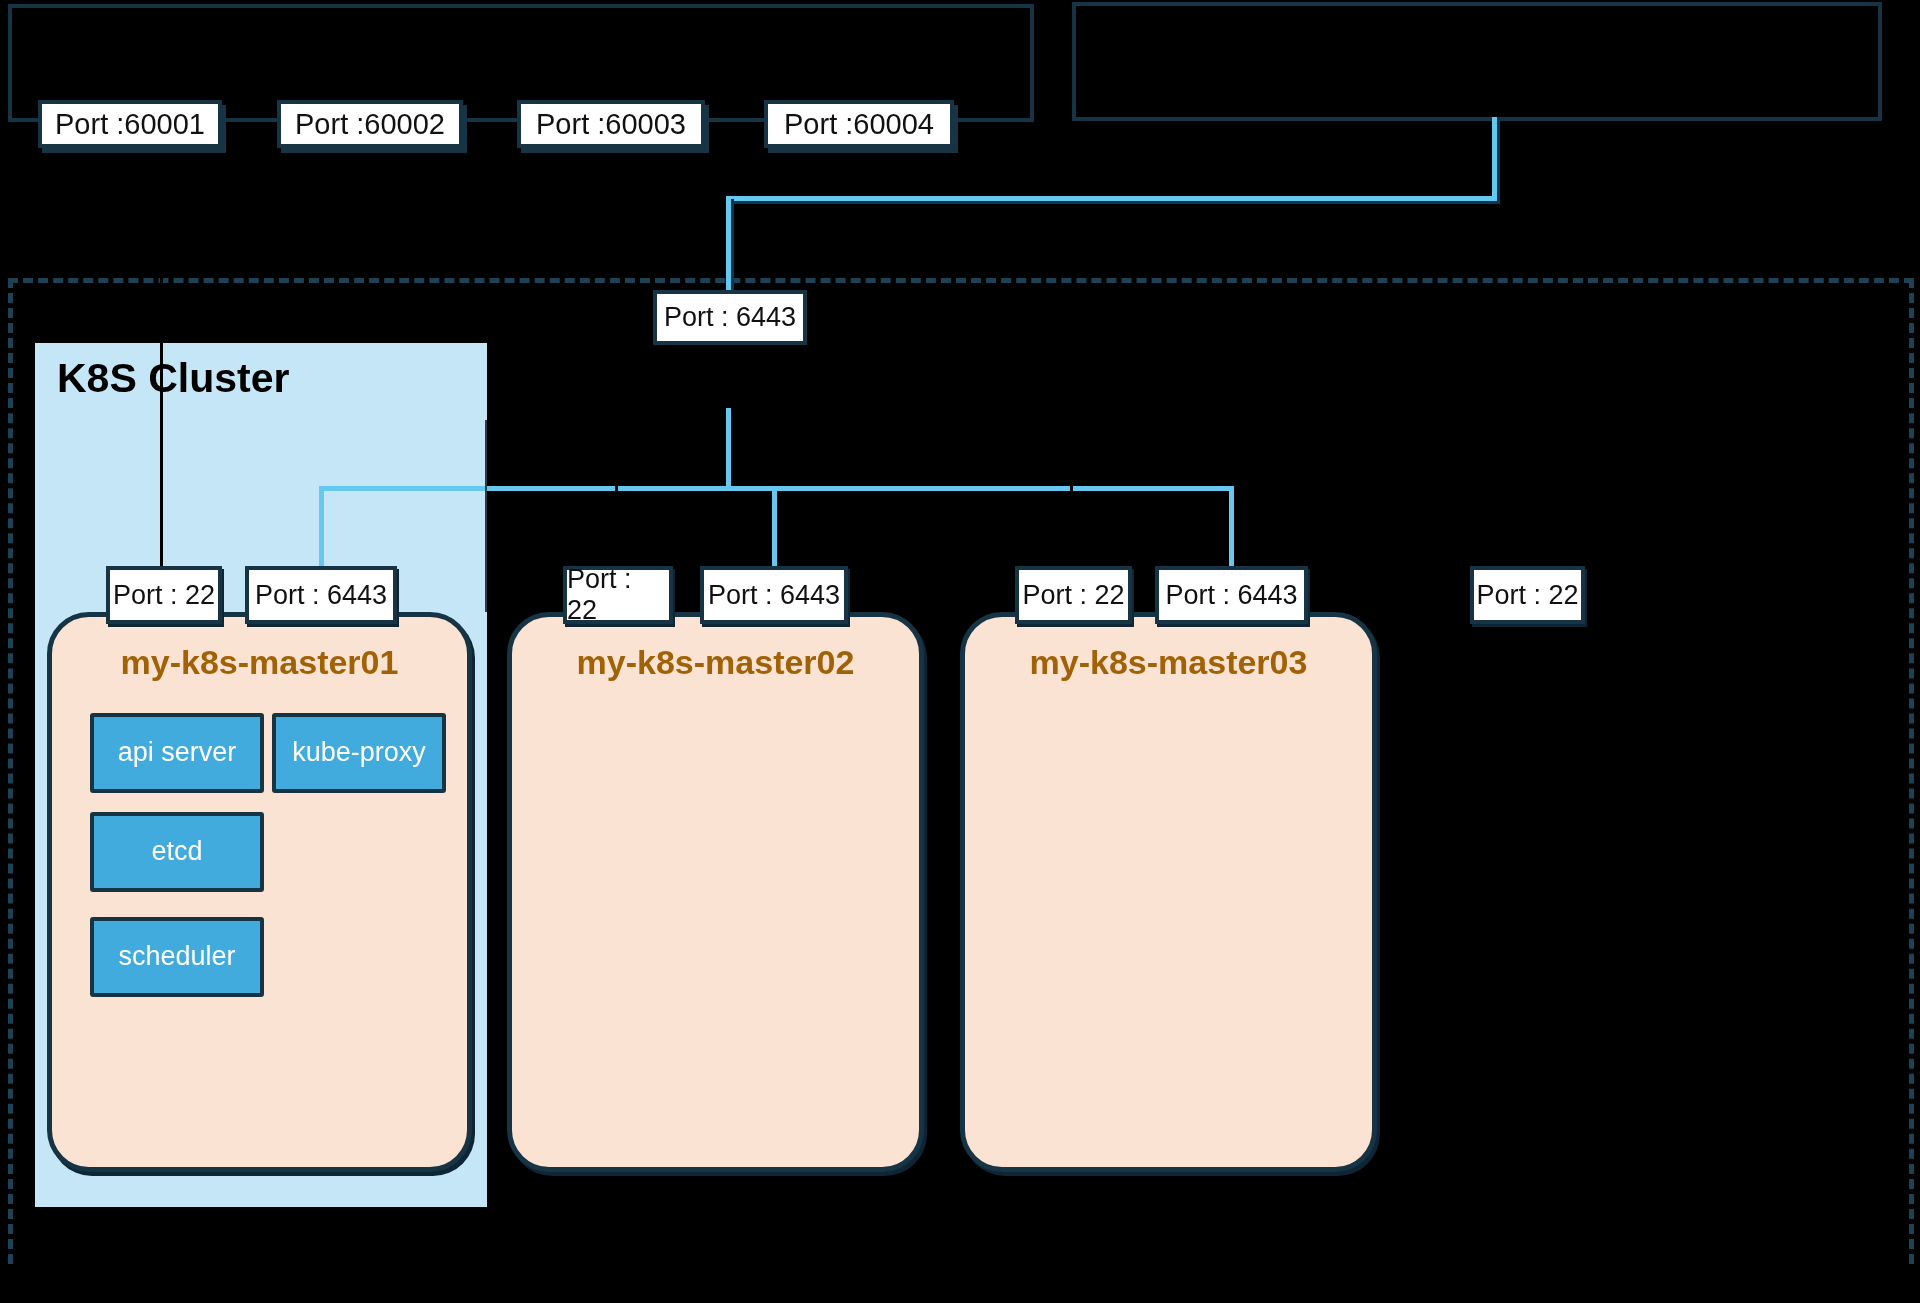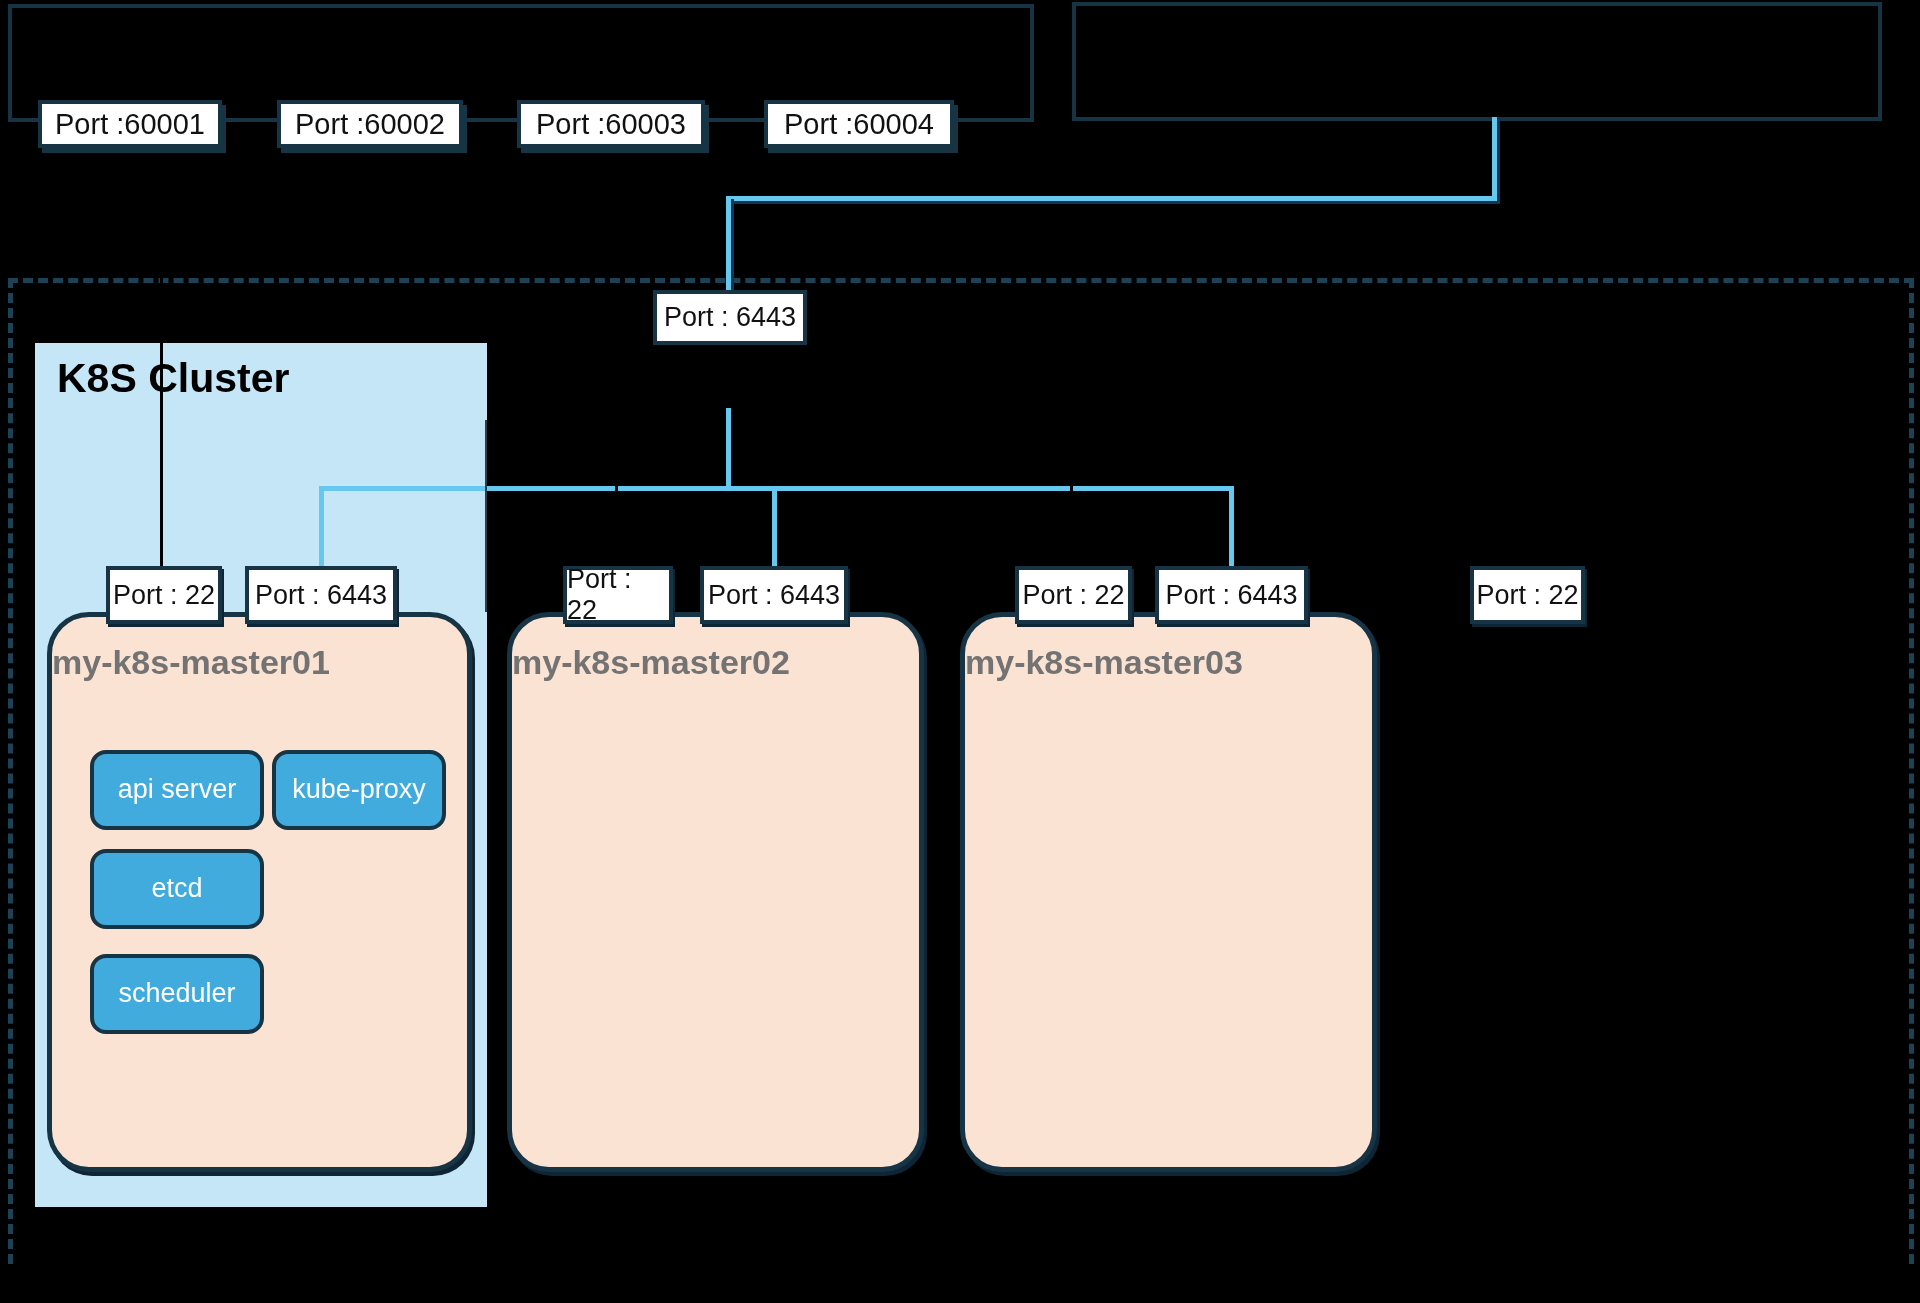--- a/index.html
+++ b/index.html
@@ -32,25 +32,25 @@
              border:4px solid var(--outline);box-shadow:2px 3px 0 var(--shadow);
              display:flex;align-items:center;justify-content:center;
              font-size:27px;color:var(--textdark);z-index:7;}
   .lb-port{position:absolute;left:653px;top:290px;width:146px;height:47px;background:var(--labelbg);
            border:4px solid var(--outline);display:flex;align-items:center;justify-content:center;
            font-size:27px;color:var(--textdark);z-index:5;}
   .node{position:absolute;top:612px;height:550px;border:5px solid var(--outline);
         border-radius:42px;box-shadow:3px 4px 0 var(--shadow);z-index:3;}
   .node-master{background:var(--master);}
   .node-worker{background:var(--worker);}
-  .node-title{position:absolute;top:26px;left:0;width:100%;
-              font-size:34px;font-weight:bold;color:#737373;}
+  .node-title{position:absolute;top:26px;left:0;width:100%;text-align:center;
+              font-size:34px;font-weight:bold;color:#a16207;}
   .comp{position:absolute;background:var(--comp);border:4px solid var(--outline);
-        border-radius:16px;display:flex;align-items:center;justify-content:center;
-        text-align:center;font-size:27px;color:var(--textlight);line-height:1.15;margin-top:37px;}
+        border-radius:3px;display:flex;align-items:center;justify-content:center;
+        text-align:center;font-size:27px;color:var(--textlight);line-height:1.15;}
   .c-col1{left:38px;width:166px;}
   .c-col2{left:220px;width:166px;}
   .c-row1{top:96px;height:72px;}
   .c-row2{top:195px;height:72px;}
   .c-row3{top:300px;height:72px;}
 </style>
 </head>
 <body>
 
 <div id="stage">

